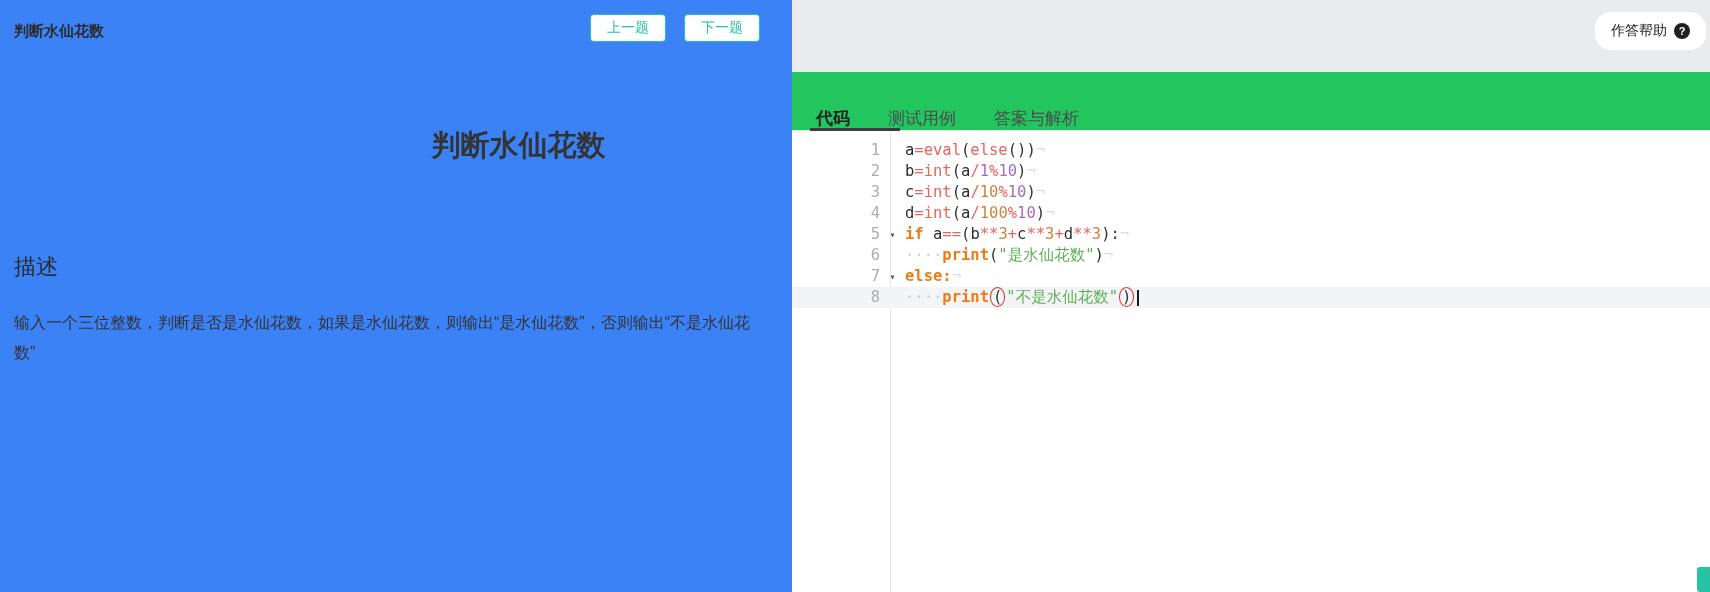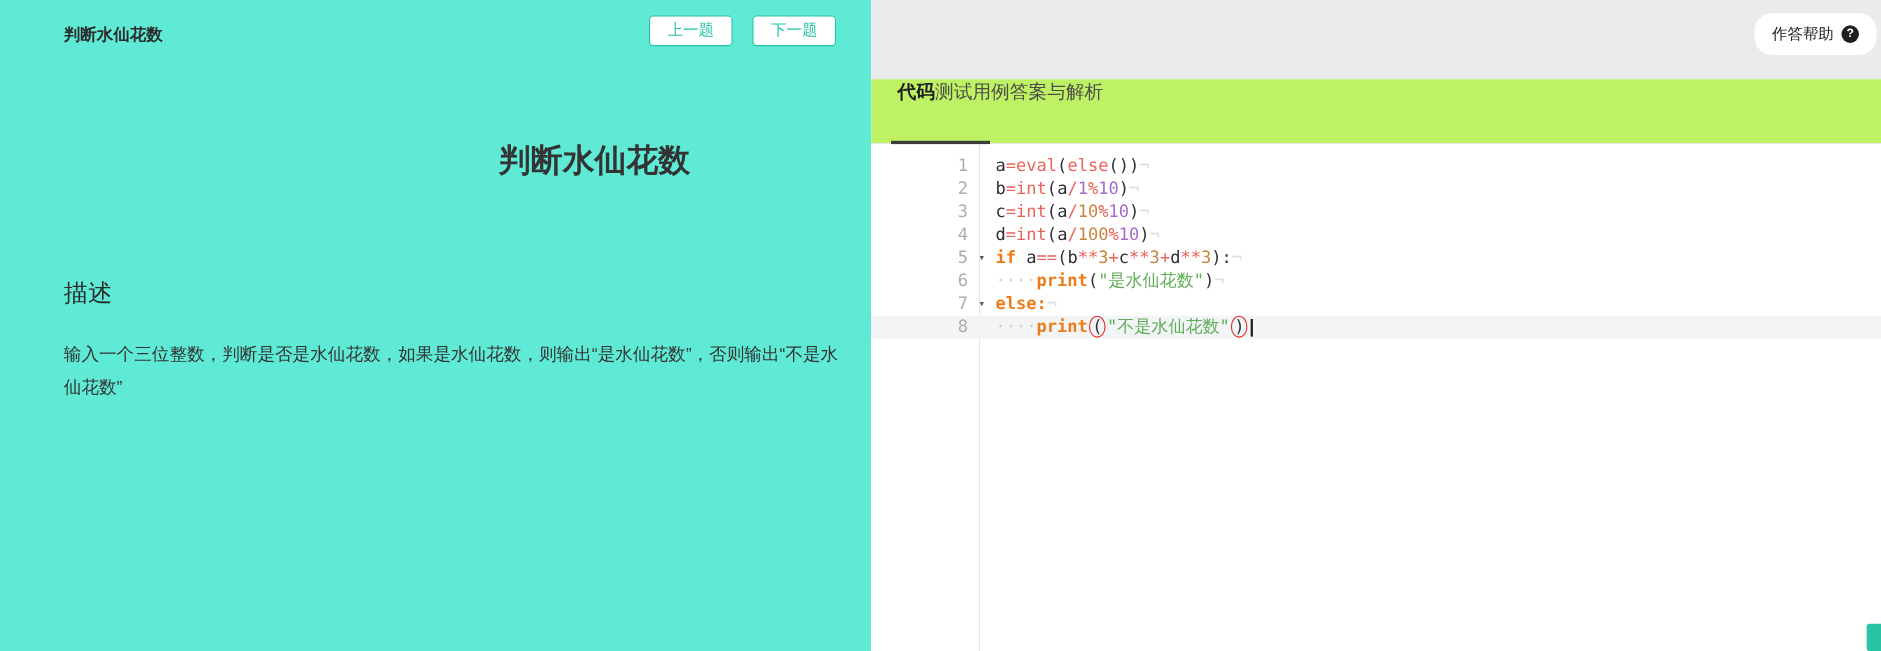--- a/index.html
+++ b/index.html
@@ -1,20 +1,20 @@
 <!DOCTYPE html>
 <html><head>
 <meta charset="utf-8">
 <style>
   * { box-sizing: border-box; margin: 0; padding: 0; }
   html,body { width:1710px; height:592px; overflow:hidden; background:#fff;
     font-family:"Liberation Sans","DejaVu Sans",sans-serif; color:#333; }
 
   
-  .left-panel { position:absolute; left:0; top:0; width:792px; height:592px; background:#5eead4;padding-left:44px; }
+  .left-panel { position:absolute; left:0; top:0; width:792px; height:592px; background:#3b82f6; }
   .lp-header { display:flex; align-items:flex-start; justify-content:space-between; padding:14px 32px 0 14px; }
   .lp-title { font-size:15px; font-weight:700; color:#2b2b2b; padding-top:8px; }
   .nav-btns { display:flex; gap:18px; }
   .nav-btn { min-width:76px; height:28px; padding:0 16px; background:#fff;
     border:1px solid #26c3a4; border-radius:4px; color:#26c3a4; font-size:14px;
     display:flex; align-items:center; justify-content:center; cursor:pointer; }
   .problem-title { margin-top:84px; padding-left:245px; text-align:center;
     font-size:29px; font-weight:600; color:#333; }
   .desc-heading { margin:86px 0 0 14px; font-size:22px; font-weight:400; color:#2b2b2b; }
   .desc-p { margin:26px 26px 0 14px; font-size:16px; line-height:30px; color:#333; }
@@ -27,22 +27,22 @@
 
   
   .right-panel { position:absolute; left:792px; top:0; width:918px; height:592px; background:#fff; }
   .help-strip { height:72px; background:#e9ebed; position:relative; }
   .help-btn { position:absolute; right:4px; top:12px; height:38px; padding:0 16px;
     background:#fff; border:none; border-radius:16px; font-size:14px; color:#222;
     display:flex; align-items:center; gap:7px; cursor:pointer; }
   .q-icon { width:16px; height:16px; border-radius:50%; background:#1f1f1f; color:#fff;
     font-size:11px; font-weight:700; display:inline-flex; align-items:center; justify-content:center; }
 
-  .tab-bar { height:59px; background:#bef264; border-bottom:1px solid #e6e6e8;
-    display:flex; align-items:flex-start; padding-left:24px; position:relative; }
+  .tab-bar { height:59px; background:#22c55e; border-bottom:1px solid #e6e6e8;
+    display:flex; align-items:flex-end; gap:38px; padding-left:24px; position:relative; }
   .tab { font-size:17px; color:#4c4c4c; cursor:pointer; }
   .tab.active { font-weight:700; color:#1f1f1f; }
   .tab-underline { position:absolute; left:18px; bottom:-2px; width:90px; height:4px; background:#3d3d3d; }
 
   .code-editor { position:absolute; top:131px; left:0; right:0; bottom:0; background:#fff;
     padding-top:9px; font-family:"DejaVu Sans Mono","Liberation Mono",monospace;
     font-size:15.5px; line-height:21px; }
   .code-editor::before { content:""; position:absolute; left:98px; top:0; bottom:0;
     border-right:1px solid #e6e6e6; }
   .cm-line { display:flex; height:21px; white-space:pre; position:relative; }

